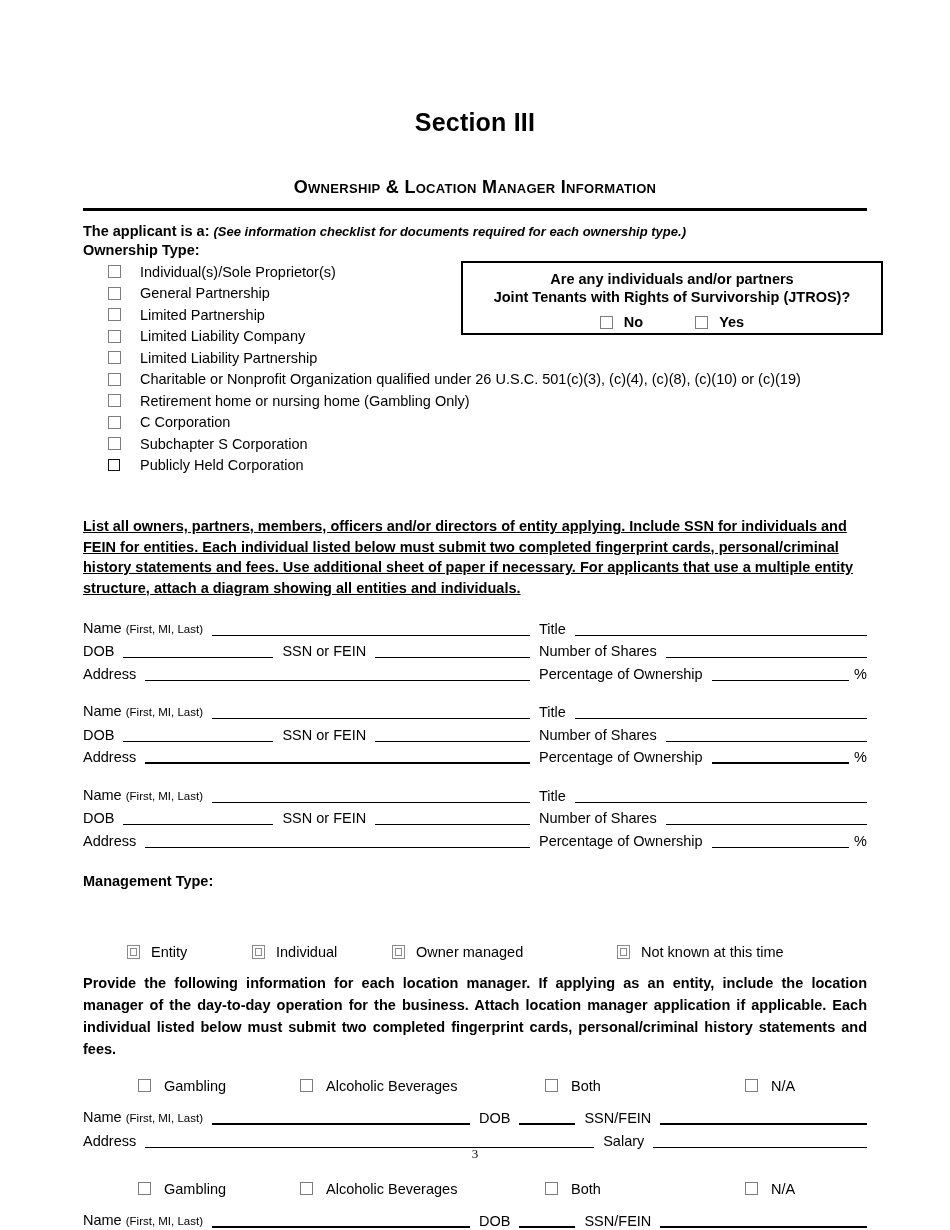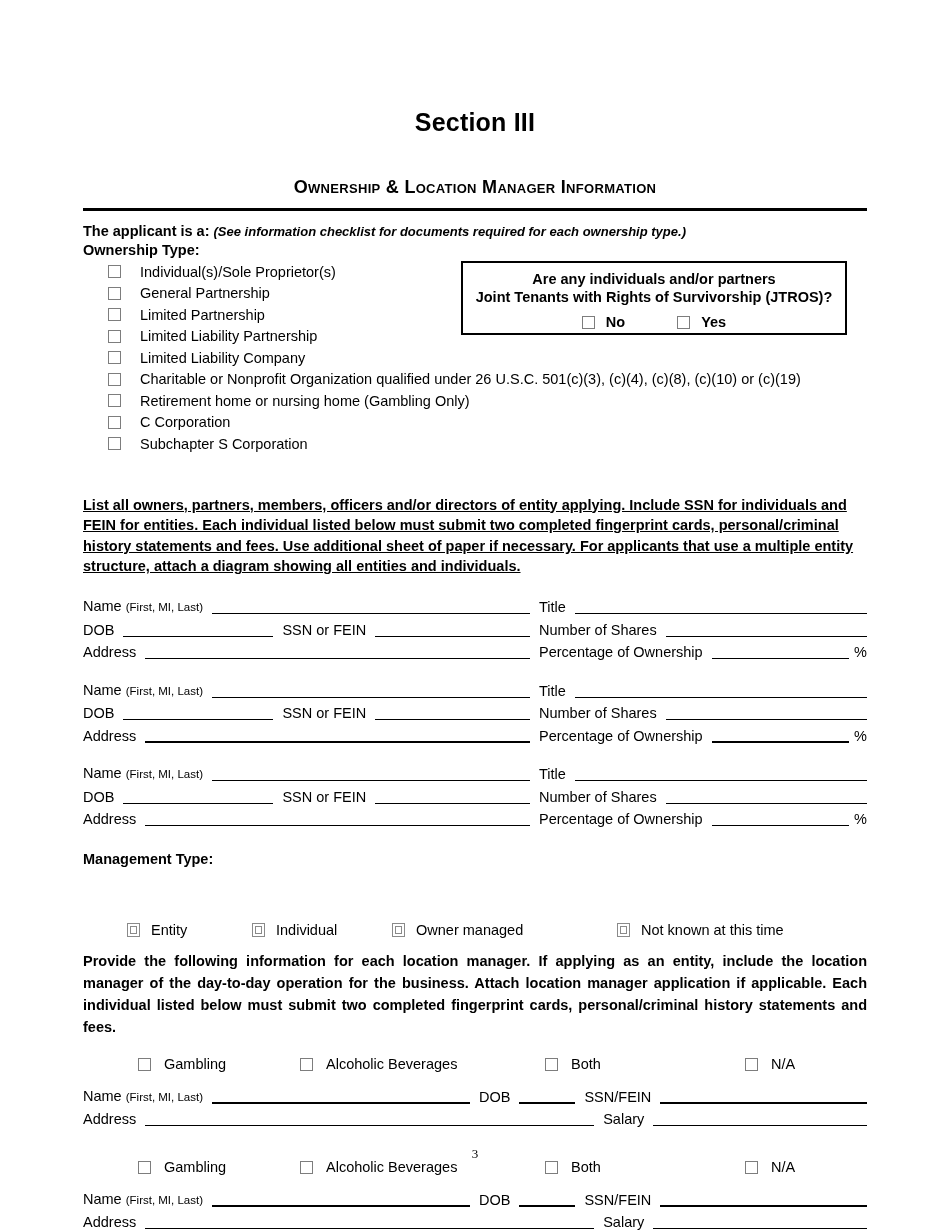--- a/index.html
+++ b/index.html
@@ -103,21 +103,21 @@
   .cb-row .cb-text {
     font-size: 14.5px;
     line-height: 1;
   }
 
   
   .jtros {
     position: absolute;
     left: 378px;
     top: 0px;
-    width: 386px;
+    width: 422px;
     height: 74px;
     border: 2.2px solid #000;
     box-sizing: border-box;
     text-align: center;
     background: #fff;
   }
   .jtros .l1 {
     font-size: 14.5px;
     font-weight: bold;
     margin-top: 8px;
@@ -279,51 +279,57 @@
         <div class="cb-row">
           <span class="box-wrap">
               <span class="chk"></span>
             </span>
           <span class="cb-text">Limited Partnership</span>
         </div>
         <div class="cb-row">
           <span class="box-wrap">
               <span class="chk"></span>
             </span>
+          <span class="cb-text">Limited Liability Company</span>
+        </div>
+        <div class="cb-row">
+          <span class="box-wrap">
+              <span class="chk"></span>
+            </span>
           <span class="cb-text">Limited Liability Partnership</span>
         </div>
         <div class="cb-row">
           <span class="box-wrap">
               <span class="chk"></span>
             </span>
-          <span class="cb-text">Limited Liability Company</span>
-        </div>
-        <div class="cb-row">
-          <span class="box-wrap">
-              <span class="chk"></span>
-            </span>
           <span class="cb-text">Charitable or Nonprofit Organization qualified under 26 U.S.C. 501(c)(3), (c)(4), (c)(8), (c)(10) or (c)(19)</span>
         </div>
         <div class="cb-row">
           <span class="box-wrap">
               <span class="chk"></span>
             </span>
           <span class="cb-text">Retirement home or nursing home (Gambling Only)</span>
         </div>
         <div class="cb-row">
           <span class="box-wrap">
               <span class="chk"></span>
             </span>
           <span class="cb-text">C Corporation</span>
         </div>
         <div class="cb-row">
           <span class="box-wrap">
               <span class="chk"></span>
             </span>
           <span class="cb-text">Subchapter S Corporation</span>
+        </div>
+        <div class="cb-row">
+          <span class="box-wrap">
+              <span class="chk dark"></span>
+            </span>
+          <span class="cb-text">Publicly Held Corporation</span>
         </div>
       </div>
 
       <div class="jtros">
         <div class="l1">Are any individuals and/or partners</div>
         <div class="l2">Joint Tenants with Rights of Survivorship (JTROS)?</div>
         <div class="opts">
           <span class="opt no">
             <span class="chk"></span>
             <span>No</span>

